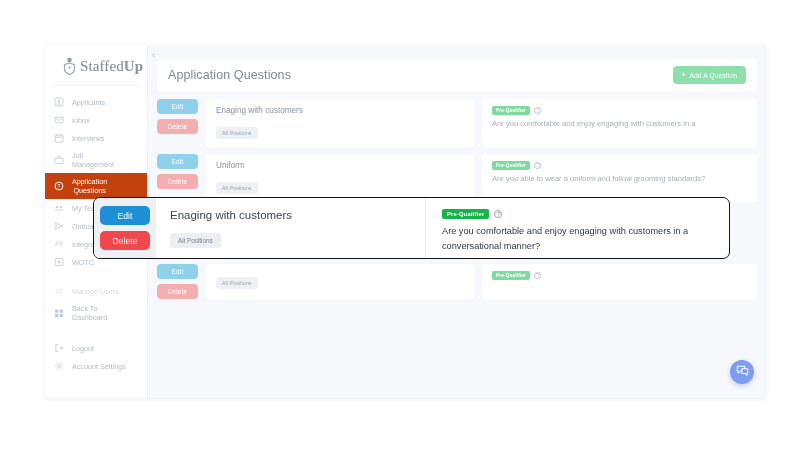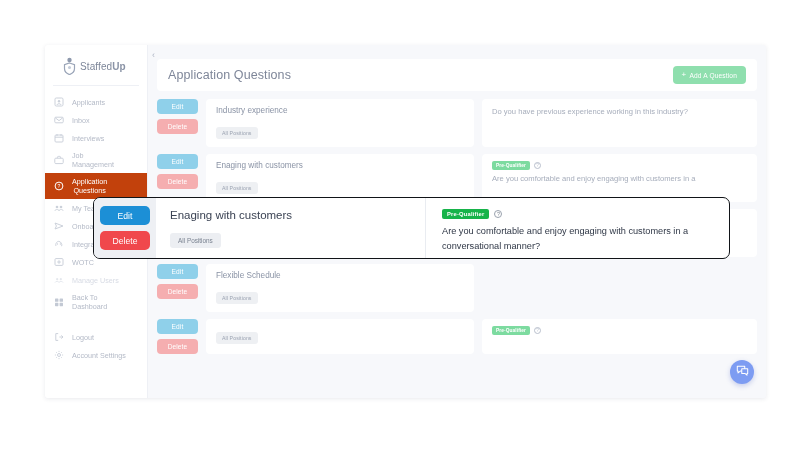--- a/index.html
+++ b/index.html
@@ -28,42 +28,42 @@
     background: #ffffff;
     border-right: 1px solid #eef0f5;
   }
   .logo-row {
     display: flex; align-items: center; gap: 4px;
     padding: 12px 0 10px 10px;
     border-bottom: 1px solid #eef0f5;
     margin: 0 8px 0 8px;
   }
   .logo-mark { width: 13px; height: 18px; flex: 0 0 auto; }
-  .logo-text { font-size: 10px; color: #7d8699; letter-spacing: .1px; white-space: nowrap; }
+  .logo-text { font-size: 15px; color: #7d8699; letter-spacing: .1px; white-space: nowrap; font-family: Liberation Serif, serif; }
   .logo-text b { font-weight: 700; color: #8a93a6; }
 
   .nav { padding-top: 7px; }
   .nav-item {
     display: flex; align-items: center; gap: 8px;
     padding: 4px 6px 4px 9px;
     min-height: 17px;
     color: #b4bac7;
     font-size: 7.2px;
     line-height: 1.25;
     cursor: pointer;
   }
   .nav-item .ico { width: 10px; height: 10px; flex: 0 0 10px; opacity: .85; }
   .nav-item .ico svg { display: block; width: 10px; height: 10px; }
   .nav-item.active {
     background: #c2410c;
     color: #ffffff;
     text-align: center;
   }
   .nav-item.active .ico { opacity: 1; }
-  .nav-item.dim { color: #d7dbe4; }
+  .nav-item.dim { color: #d7dbe4; margin-top: 11px; }
   .nav-label { white-space: pre-line; }
   .nav-gap { height: 13px; }
 
   
   #content {
     position: absolute; left: 103px; top: 0; right: 0; bottom: 0;
     background: #f7f8fb;
     padding: 0 9px 0 9px;
   }
   #collapse-chevron {
@@ -363,33 +363,20 @@
     <div class="page-header">
       <div class="page-title">Application Questions</div>
       <button class="add-btn">
         <span class="plus">+</span>
         <span>Add A Question</span>
       </button>
     </div>
 
     <div class="rows">
 
-      <div class="q-row">
-        <div class="q-actions">
-          <button class="btn-edit">Edit</button>
-          <button class="btn-delete">Delete</button>
-        </div>
-        <div class="q-card q-left">
-          <div class="q-name">Industry experience</div>
-          <span class="pill">All Positions</span>
-        </div>
-        <div class="q-card q-right">
-          <div class="q-text">Do you have previous experience working in this industry?</div>
-        </div>
-      </div>
 
       <div class="q-row">
         <div class="q-actions">
           <button class="btn-edit">Edit</button>
           <button class="btn-delete">Delete</button>
         </div>
         <div class="q-card q-left">
           <div class="q-name">Enaging with customers</div>
           <span class="pill">All Positions</span>
         </div>

